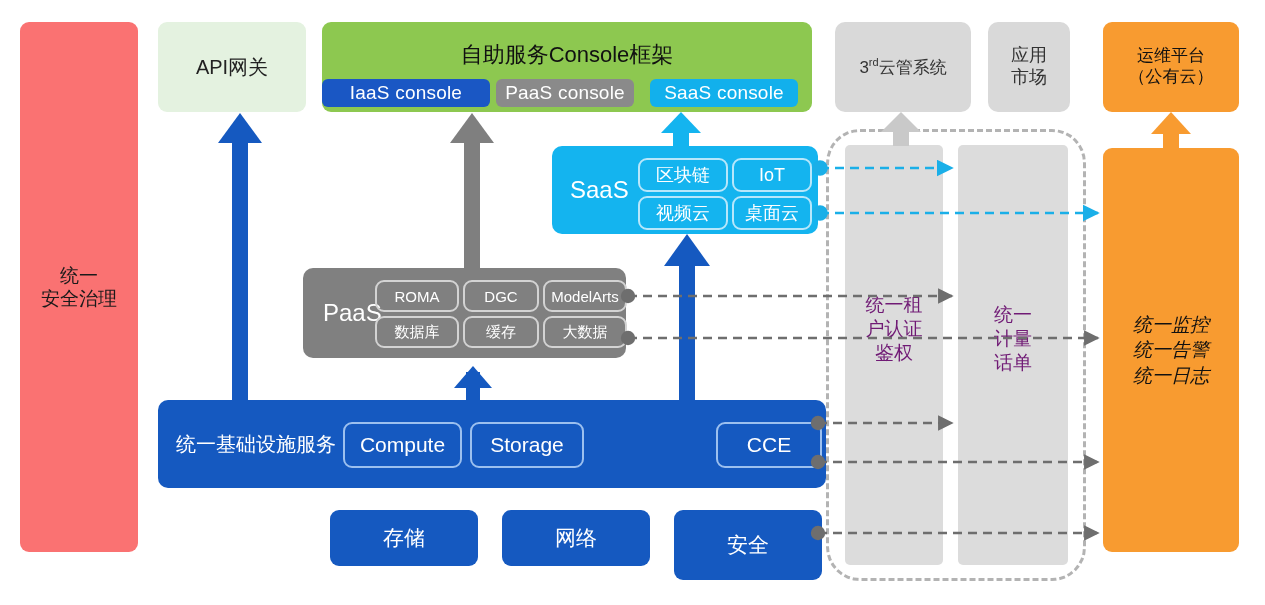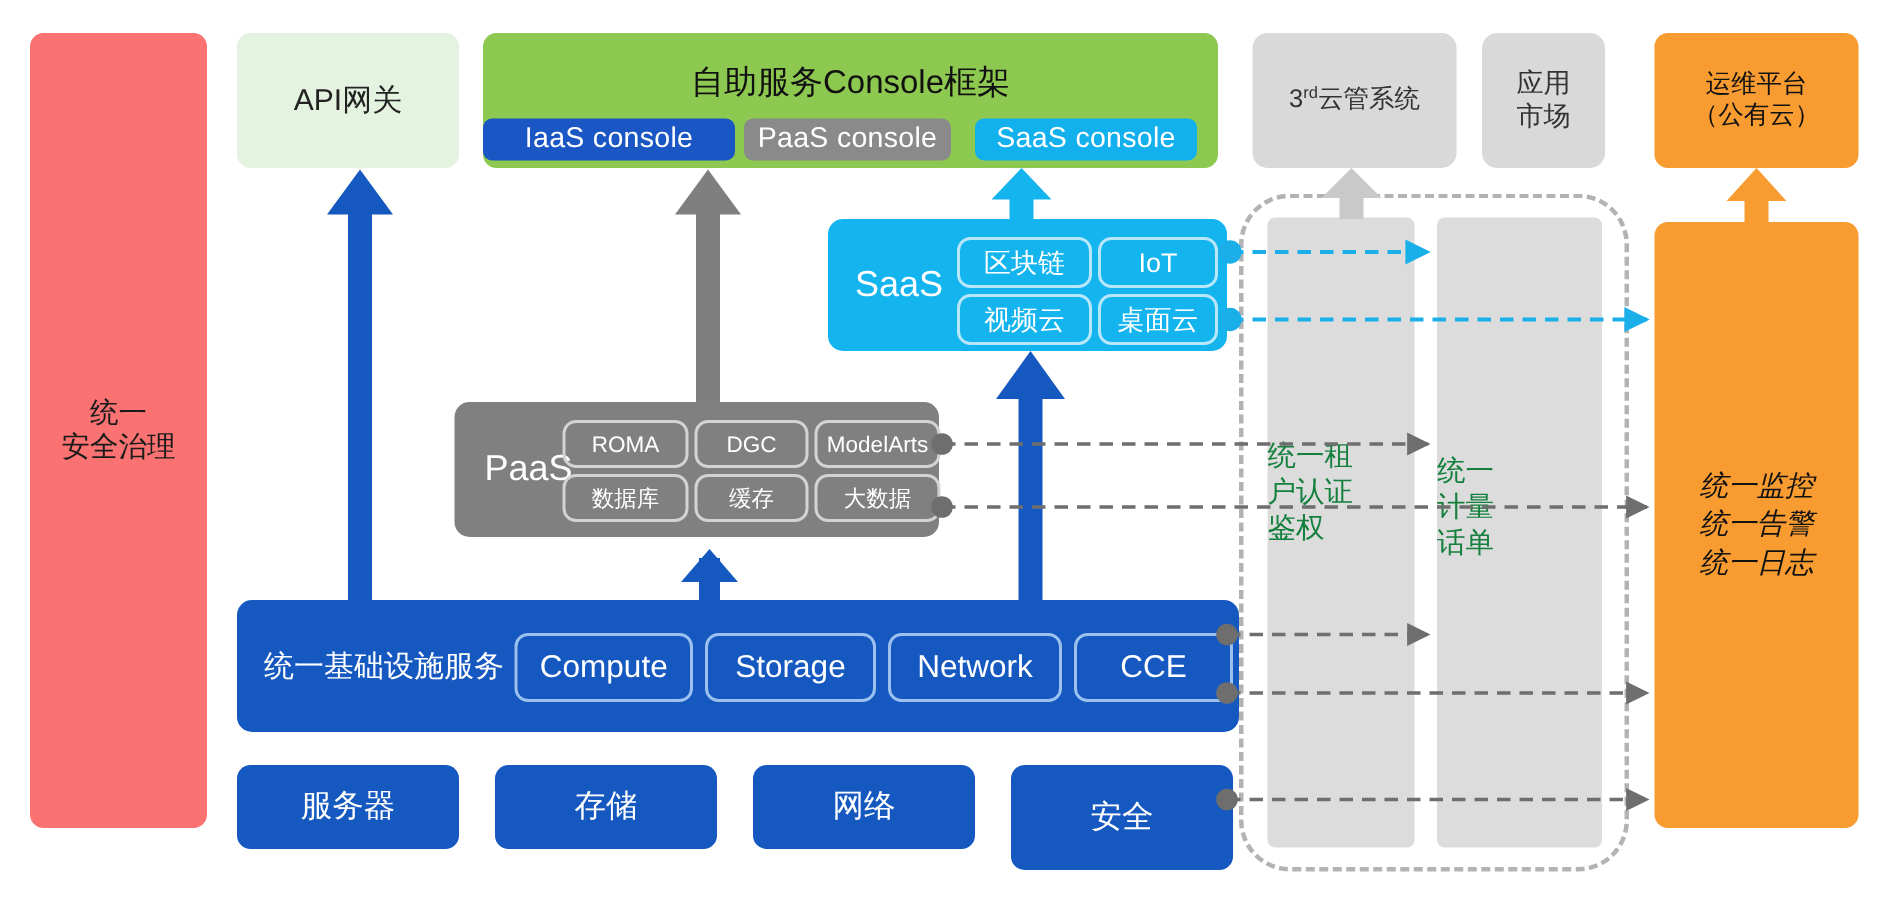--- a/index.html
+++ b/index.html
@@ -108,21 +108,21 @@
   .resbox{
     background:#1559c0;color:#fff;font-size:21px;border-radius:9px;
   }
 
   
   .dashed-container{
     border:3px dashed #b3b3b3;border-radius:34px;background:transparent;
   }
   .col-gray{background:#dcdcdc;border-radius:5px;}
   .col-text{
-    position:absolute;width:100%;text-align:left;color:#15803d;
+    position:absolute;width:100%;text-align:center;color:#701a75;
     font-size:19px;line-height:1.25;
   }
 
   svg.lines{position:absolute;left:0;top:0;width:1265px;height:605px;pointer-events:none;}
 </style>
 </head>
 <body>
 
 <div id="stage">
 
@@ -205,25 +205,23 @@
     <div class="pill-g" style="left:240px;top:12px;width:80px;height:28px;">ModelArts</div>
     <div class="pill-g" style="left:72px;top:48px;width:80px;height:28px;">数据库</div>
     <div class="pill-g" style="left:160px;top:48px;width:72px;height:28px;">缓存</div>
     <div class="pill-g" style="left:240px;top:48px;width:80px;height:28px;">大数据</div>
   </div>
 
   <div class="abs infra" style="left:158px;top:400px;width:668px;height:88px;">
     <div class="infra-label">统一基础设施服务</div>
     <div class="pill-b" style="left:185px;top:22px;width:115px;height:42px;">Compute</div>
     <div class="pill-b" style="left:312px;top:22px;width:110px;height:42px;">Storage</div>
-    <div class="pill-b" style="left:434px;top:22px;width:112px;height:42px;">Network</div>
     <div class="pill-b" style="left:558px;top:22px;width:102px;height:42px;">CCE</div>
   </div>
 
-  <div class="abs box resbox" style="left:158px;top:510px;width:148px;height:56px;">服务器</div>
   <div class="abs box resbox" style="left:330px;top:510px;width:148px;height:56px;">存储</div>
   <div class="abs box resbox" style="left:502px;top:510px;width:148px;height:56px;">网络</div>
   <div class="abs box resbox" style="left:674px;top:510px;width:148px;height:70px;">安全</div>
 
   <svg class="lines" viewBox="0 0 1265 605">
     <defs>
       <marker id="ah-gray" markerWidth="7" markerHeight="7" refX="5.8" refY="3.2" orient="auto">
         <path d="M0,0 L6.5,3.2 L0,6.4 z" fill="#6e6e6e"></path>
       </marker>
       <marker id="ah-cyan" markerWidth="7" markerHeight="7" refX="5.8" refY="3.2" orient="auto">

